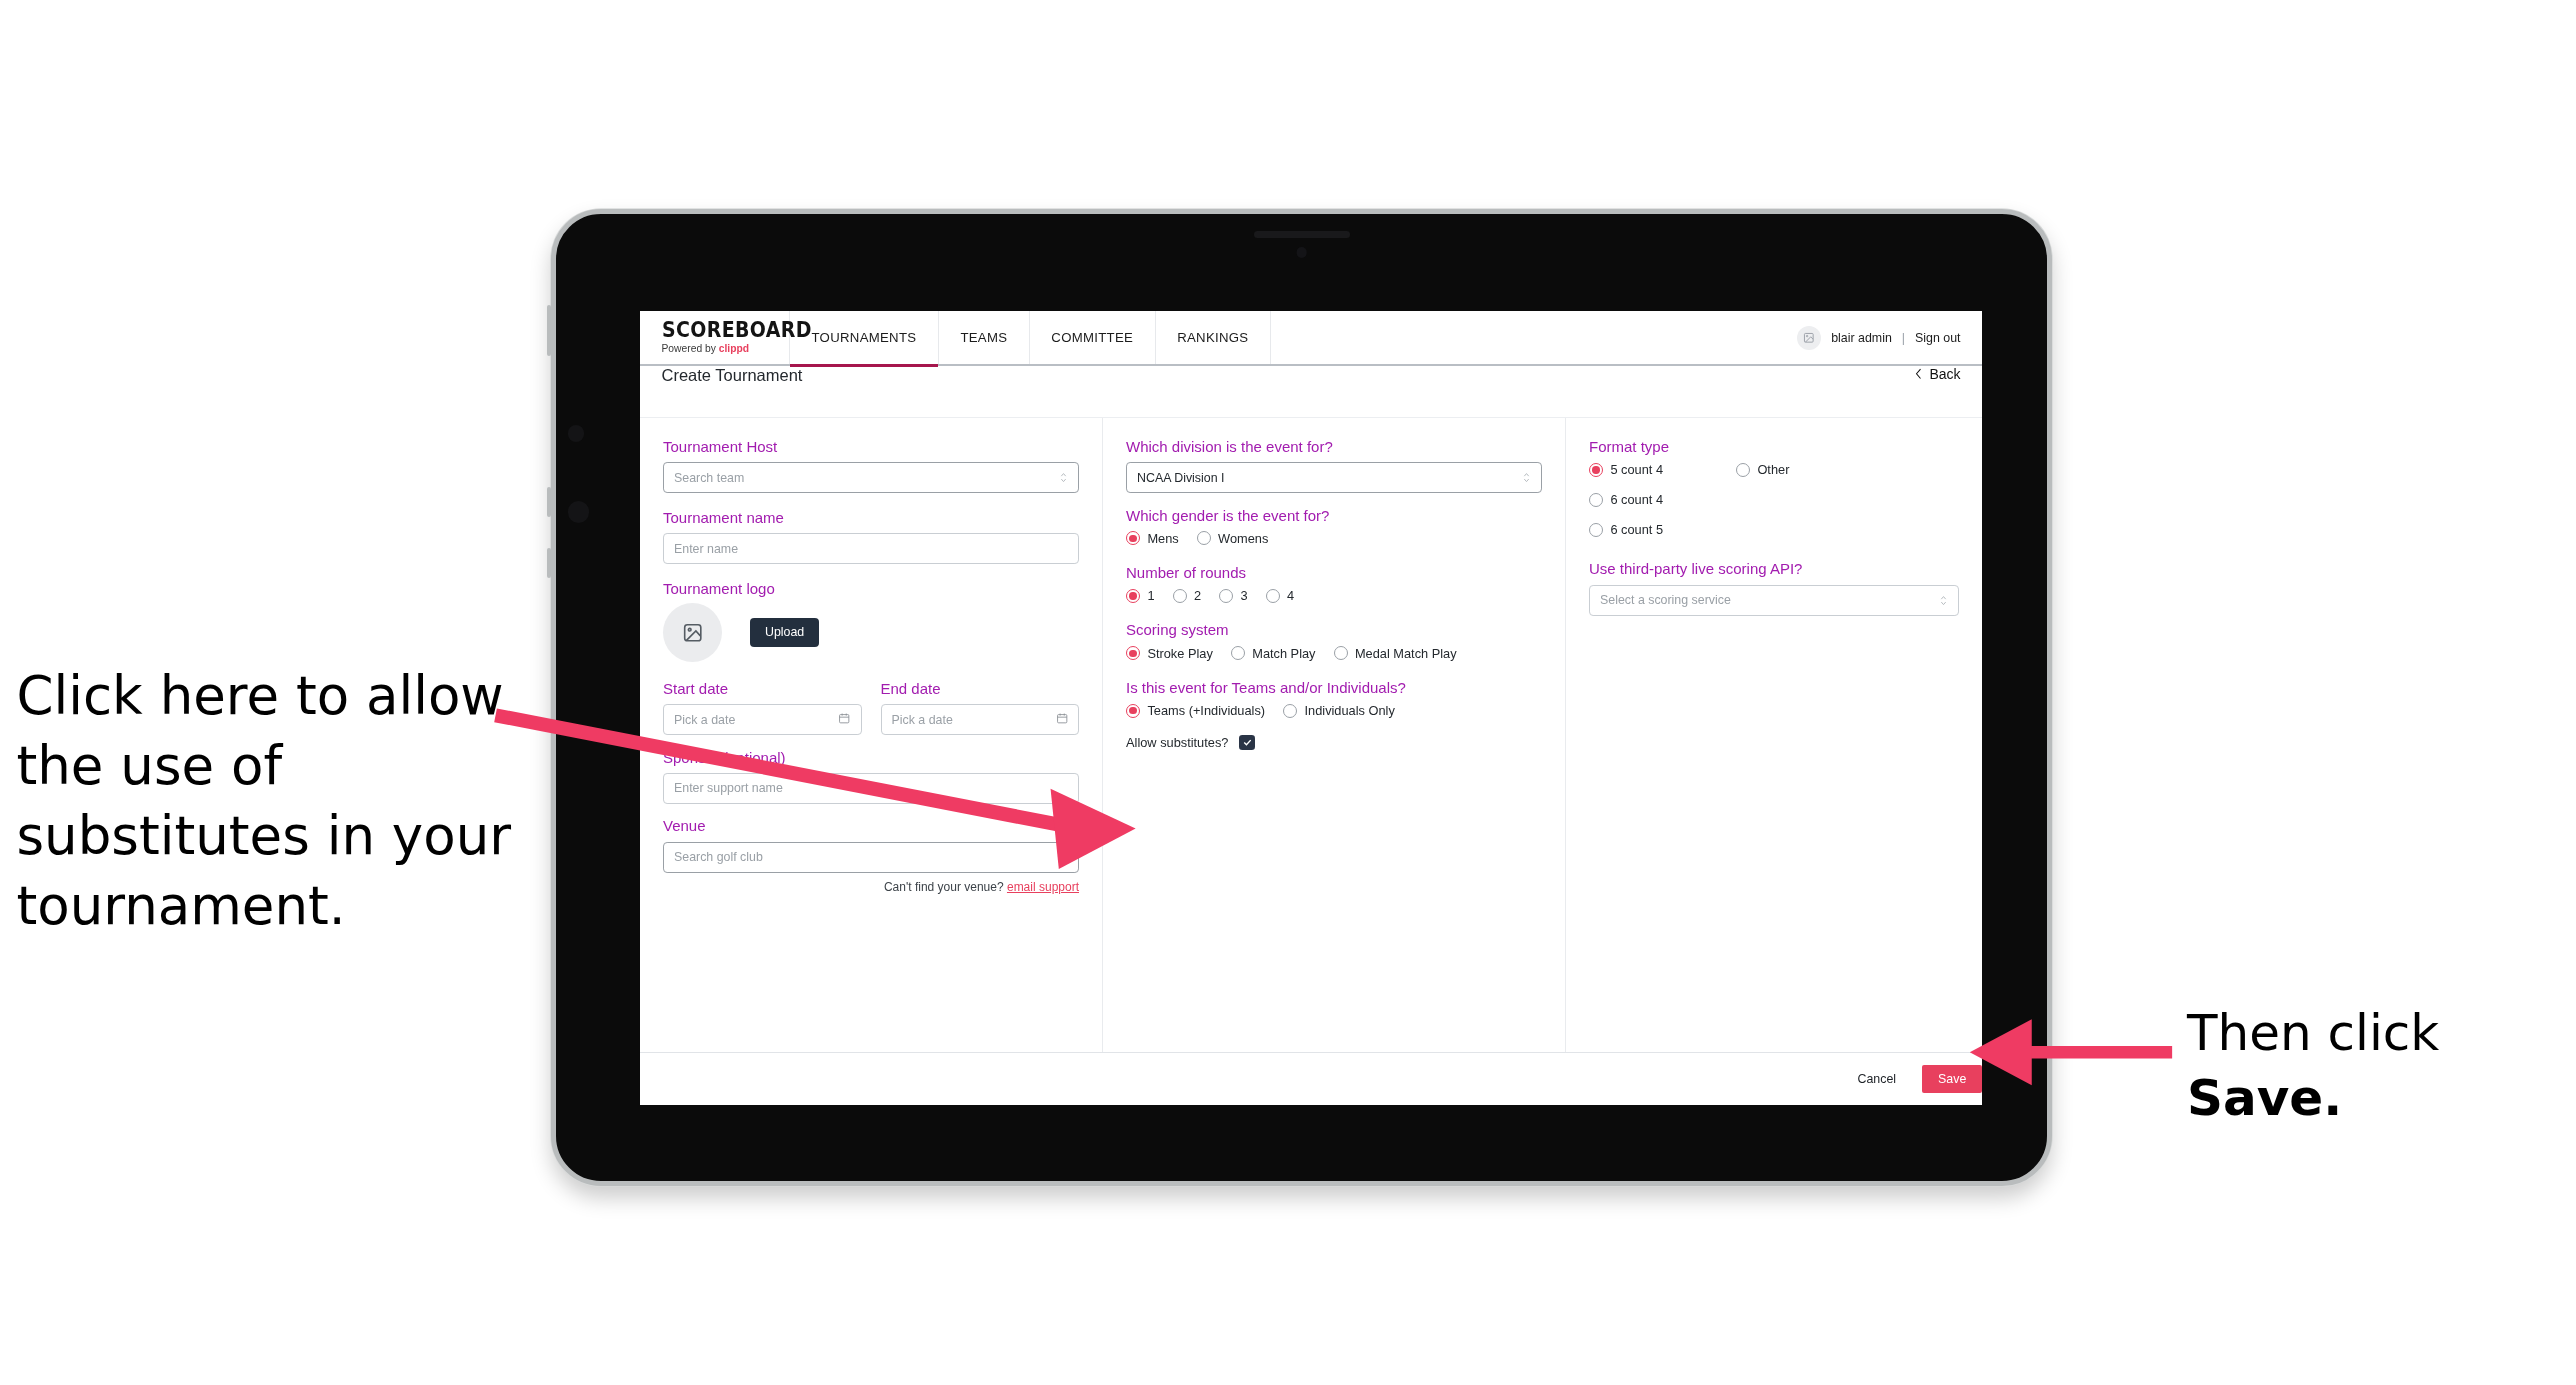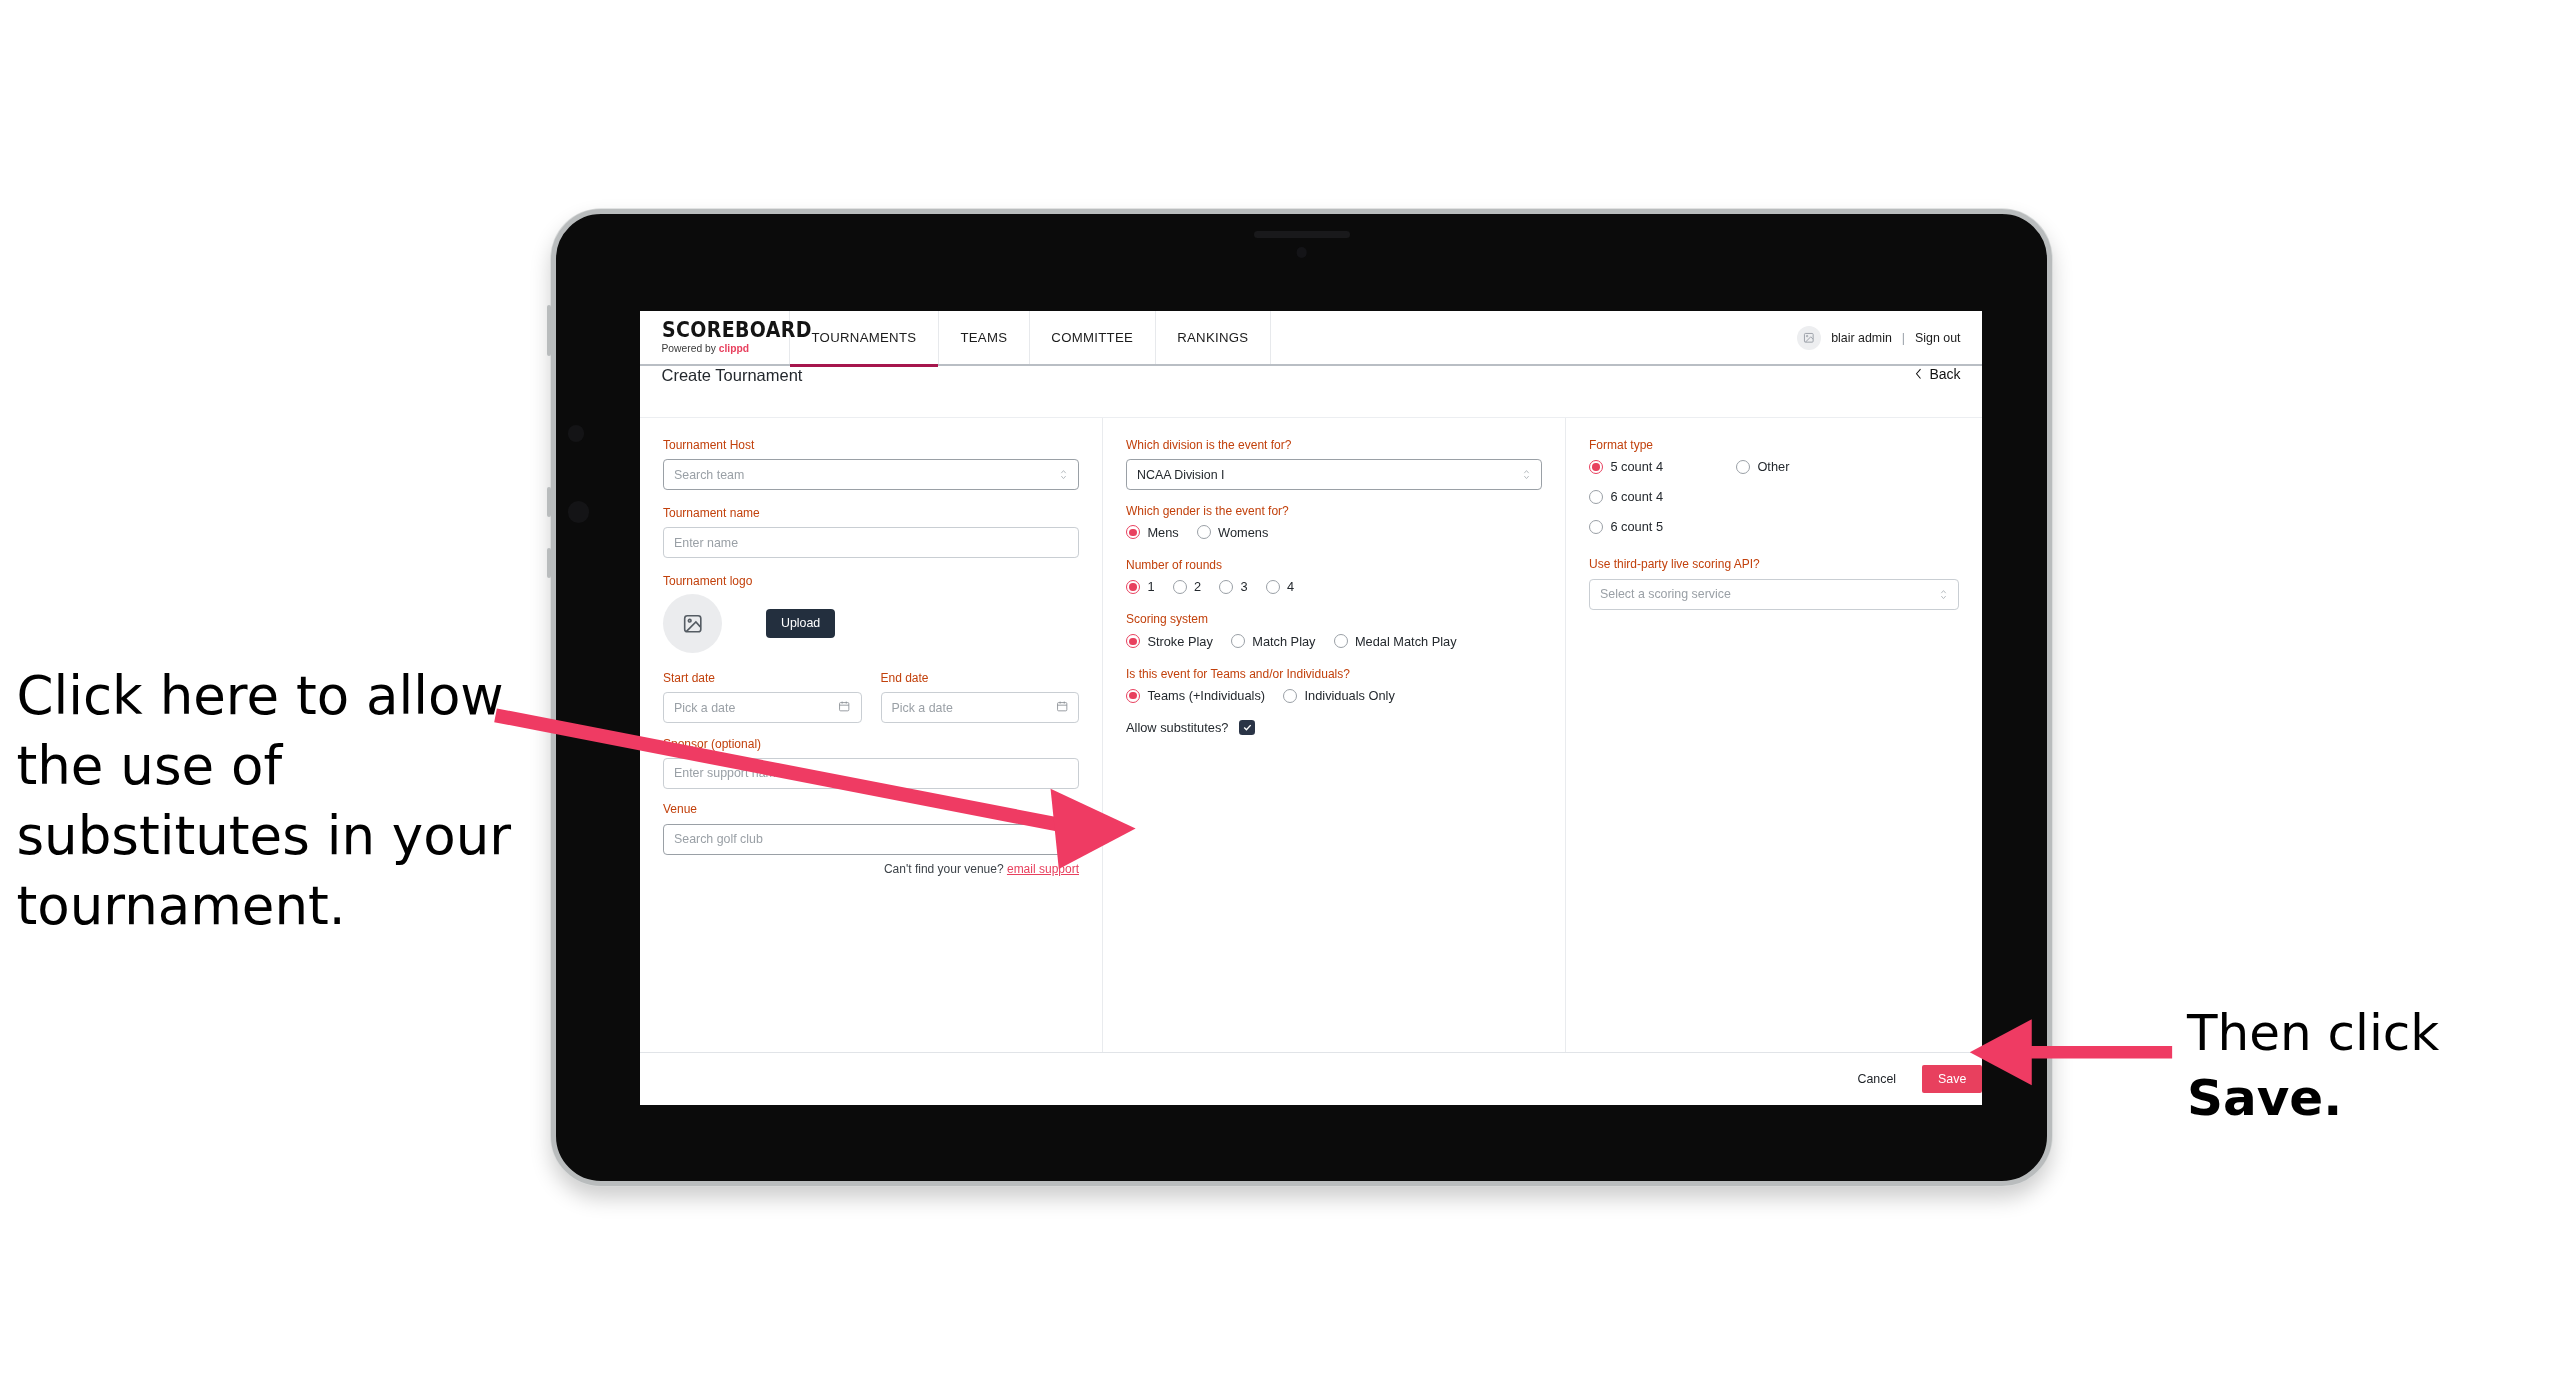--- a/index.html
+++ b/index.html
@@ -108,39 +108,39 @@
   .cols {
     flex: 1; display:flex; background:#fff;
     border-top: 0.8px solid #eceef1;
     position: relative;
   }
   .col { padding: 20px 23px 0 23px; position:relative; }
   .col.c1 { width: 463px; border-right:0.8px solid #e9ebee; }
   .col.c2 { width: 463px; border-right:0.8px solid #e9ebee; }
   .col.c3 { flex:1; }
 
-  .flabel { font-size: 12px; color:#c2410c; margin-bottom: 7.4px; }
+  .flabel { font-size: 15px; color:#a21caf; margin-bottom: 7.4px; }
   .flabel.tight { margin-bottom: 5.8px; }
   .gap { height: 15.7px; }
 
   .field {
     height: 31px; border:0.8px solid #9aa0a6; border-radius:4.1px;
     background:#fff; display:flex; align-items:center;
     padding: 0 10px; font-size:12.4px; color:#9aa0a6;
     position: relative;
   }
   .field.soft { border-color:#c9ced3; }
   .field.value { color:#24292e; }
   .field .chev {
     margin-left:auto; color:#b4b9be; font-size:10.7px; line-height:1;
     display:flex; flex-direction:column; gap:0.8px;
   }
   .field .cal { margin-left:auto; color:#8b9096; }
 
-  .logo-row { display:flex; align-items:center; gap:44px; margin-top: 5px;}
+  .logo-row { display:flex; align-items:center; gap:28px; margin-top: 5px;}
   .logo-circle {
     width: 59px; height:59px; border-radius:50%; background:#ebecee;
     display:flex; align-items:center; justify-content:center; color:#555c63;
   }
   .upload-btn {
     background:#232f3e; color:#fff; font-size:12.4px;
     padding: 7.4px 15px; border-radius:4.1px; cursor:pointer;
   }
 
   .daterow { display:flex; gap:19px; }

